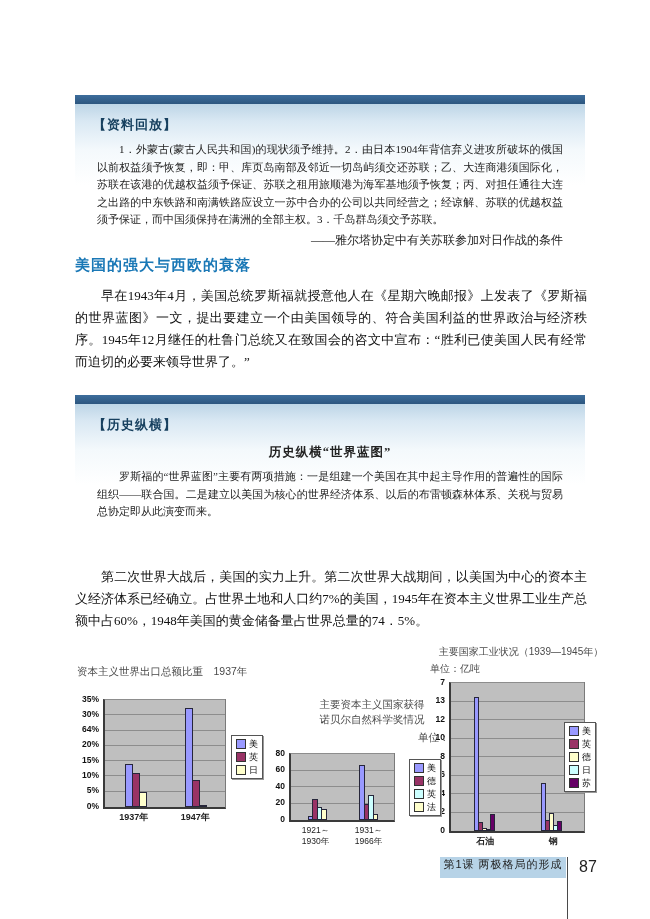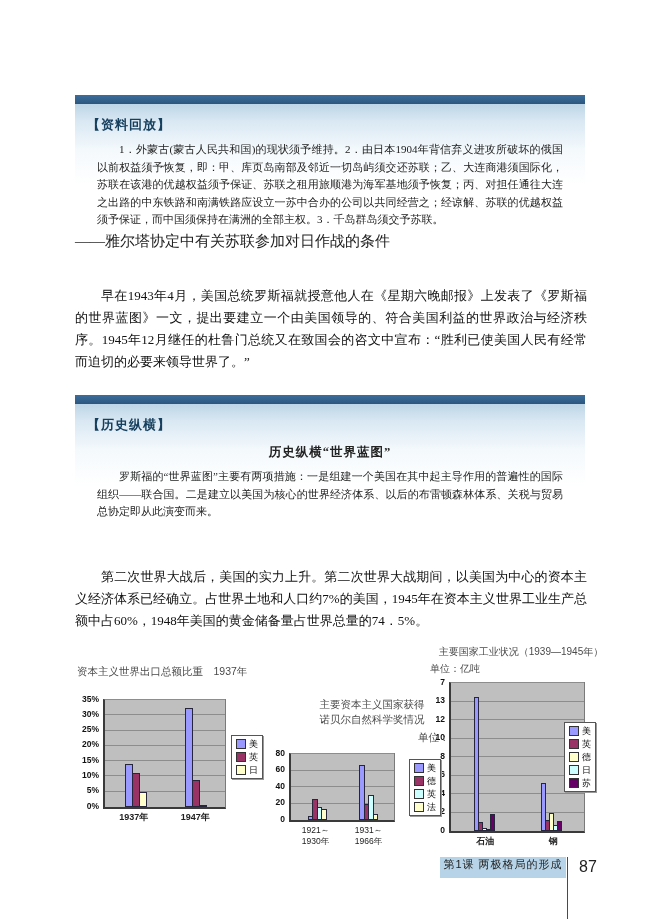--- a/index.html
+++ b/index.html
@@ -2,24 +2,24 @@
 <html><head>
 <meta charset="utf-8">
 <style>
   html,body{margin:0;padding:0;background:#e9e9e9;}
   .page{position:relative;width:650px;height:919px;margin:0 auto;background:#ffffff;overflow:hidden;
         font-family:"Liberation Serif","DejaVu Serif",serif;color:#1a1a1a;}
 
   
   .infobox{position:absolute;left:75px;width:510px;background:linear-gradient(180deg,#aecbe0 0px,#d9e8f3 26px,#f4f9fc 55px,#ffffff 90px);}
   .infobox .strip{height:9px;background:linear-gradient(180deg,#3d6d9c,#2c567f);}
-  .infobox .ib-label{font-weight:bold;font-size:13px;color:#17405f;padding:12px 0 0 12px;letter-spacing:1px;}
+  .infobox .ib-label{font-weight:bold;font-size:13px;color:#17405f;padding:12px 0 0 18px;letter-spacing:1px;}
   .infobox .ib-title{text-align:center;font-weight:bold;font-size:12.5px;color:#222;margin-top:10px;letter-spacing:1px;}
   .infobox .ib-body{font-size:11px;line-height:17.5px;color:#222;padding:7px 22px 0 22px;text-indent:2em;text-align:justify;}
-  .infobox .ib-attr{font-size:15px;color:#222;text-align:left;padding:3px 22px 0 0;}
+  .infobox .ib-attr{font-size:12px;color:#222;text-align:right;padding:3px 22px 0 0;}
   #box-ziliao{top:95px;height:142px;}
   #box-lishi{top:395px;height:162px;}
 
   
   .sec-heading{position:absolute;left:75px;top:256px;font-family:"Liberation Sans","DejaVu Sans",sans-serif;
                font-weight:bold;font-size:15px;color:#1a78b6;letter-spacing:1px;}
   .para{position:absolute;left:75px;width:512px;font-size:13px;line-height:22px;text-indent:2em;text-align:justify;color:#111;}
   #para1{top:285px;}
   #para2{top:566px;}
 
@@ -80,20 +80,21 @@
 
 <div class="page">
 
   <div class="infobox" id="box-ziliao">
     <div class="strip"></div>
     <div class="ib-label">【资料回放】</div>
     <div class="ib-body">1．外蒙古(蒙古人民共和国)的现状须予维持。2．由日本1904年背信弃义进攻所破坏的俄国以前权益须予恢复，即：甲、库页岛南部及邻近一切岛屿须交还苏联；乙、大连商港须国际化，苏联在该港的优越权益须予保证、苏联之租用旅顺港为海军基地须予恢复；丙、对担任通往大连之出路的中东铁路和南满铁路应设立一苏中合办的公司以共同经营之；经谅解、苏联的优越权益须予保证，而中国须保持在满洲的全部主权。3．千岛群岛须交予苏联。</div>
     <div class="ib-attr">——雅尔塔协定中有关苏联参加对日作战的条件</div>
   </div>
 
+  <div class="sec-heading">美国的强大与西欧的衰落</div>
 
   <div class="para" id="para1">早在1943年4月，美国总统罗斯福就授意他人在《星期六晚邮报》上发表了《罗斯福的世界蓝图》一文，提出要建立一个由美国领导的、符合美国利益的世界政治与经济秩序。1945年12月继任的杜鲁门总统又在致国会的咨文中宣布：“胜利已使美国人民有经常而迫切的必要来领导世界了。”</div>
 
   <div class="infobox" id="box-lishi">
     <div class="strip"></div>
     <div class="ib-label">【历史纵横】</div>
     <div class="ib-title">历史纵横“世界蓝图”</div>
     <div class="ib-body">罗斯福的“世界蓝图”主要有两项措施：一是组建一个美国在其中起主导作用的普遍性的国际组织——联合国。二是建立以美国为核心的世界经济体系、以后的布雷顿森林体系、关税与贸易总协定即从此演变而来。</div>
   </div>
 
@@ -101,21 +102,21 @@
 
   <div class="chart" id="c0">
     <div class="c-title">资本主义世界出口总额比重　1937年</div>
     <div class="c-main">
       <div class="c-yaxis">
           <div class="c-ytick" style="bottom: 0%;">0%</div>
           <div class="c-ytick" style="bottom: 14.2857%;">5%</div>
           <div class="c-ytick" style="bottom: 28.5714%;">10%</div>
           <div class="c-ytick" style="bottom: 42.8571%;">15%</div>
           <div class="c-ytick" style="bottom: 57.1429%;">20%</div>
-          <div class="c-ytick" style="bottom: 71.4286%;">25%</div>
+          <div class="c-ytick" style="bottom: 71.4286%;">64%</div>
           <div class="c-ytick" style="bottom: 85.7143%;">30%</div>
           <div class="c-ytick" style="bottom: 100%;">35%</div>
         </div>
       <div class="c-plotcol">
         <div class="c-plot">
             <div class="c-grid" style="bottom: 14.2857%;"></div>
             <div class="c-grid" style="bottom: 28.5714%;"></div>
             <div class="c-grid" style="bottom: 42.8571%;"></div>
             <div class="c-grid" style="bottom: 57.1429%;"></div>
             <div class="c-grid" style="bottom: 71.4286%;"></div>

